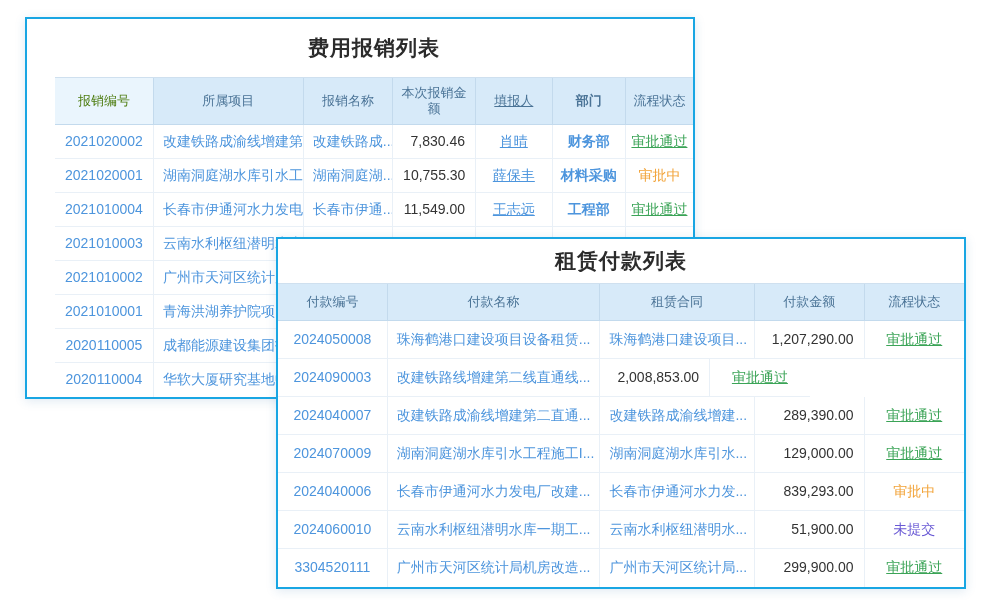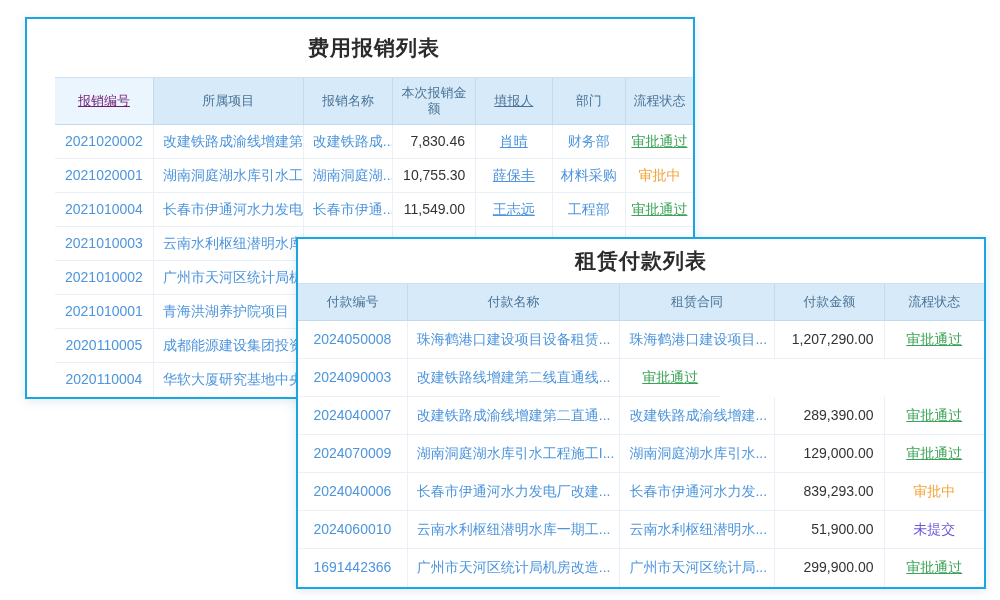--- a/index.html
+++ b/index.html
@@ -8,55 +8,55 @@
     background:#ffffff;
     font-family:"Liberation Sans","DejaVu Sans",sans-serif;
   }
   .card{
     position:absolute;background:#ffffff;
     border:2px solid #19a6e3;
     box-shadow:0 2px 10px rgba(40,110,170,0.15);
     box-sizing:border-box;
   }
   .t1{left:25px;top:17px;width:670px;height:382px;z-index:1;padding-left:28px;}
-  .t2{left:296px;top:237px;width:690px;height:352px;z-index:2;}
+  .t2{left:276px;top:237px;width:690px;height:352px;z-index:2;}
 
   .title{
     text-align:center;font-weight:700;color:#2b2b2b;
     font-size:21px;letter-spacing:1px;
   }
   .t1 .title{height:58px;line-height:58px;}
   .t2 .title{height:44px;line-height:44px;}
 
   .thead{display:flex;background:#d7eaf9;border-top:1px solid #cfe0ef;border-bottom:1px solid #c3daed;box-sizing:border-box;}
   .t1 .thead{height:48px;}
   .t2 .thead{height:38px;}
   .hcell{
     display:flex;align-items:center;justify-content:center;
     box-sizing:border-box;font-size:13px;color:#4a7396;
     line-height:1.25;text-align:center;padding:0 5px;
     border-right:1px solid #c3daed;cursor:pointer;
   }
   .hcell:last-child{border-right:none;}
-  .hcell.sorted{background:#eaf5fd;color:#701a75;text-decoration:underline;}
+  .hcell.sorted{background:#eaf5fd;color:#4d7c0f;}
 
   .trow{display:flex;}
   .trow:last-child .cell{border-bottom:none;}
   .cell{
     box-sizing:border-box;font-size:14px;color:#4d95dd;
     text-align:center;white-space:nowrap;overflow:hidden;
     border-right:1px solid #e9f0f7;border-bottom:1px solid #e9f0f7;
   }
   .cell:last-child{border-right:none;}
   .t1 .cell{height:34px;line-height:33px;}
   .t2 .cell{height:38px;line-height:37px;}
 
   
   .t1 .c0{width:15.5%;} .t1 .c1{width:23.5%;} .t1 .c2{width:14%;}
-  .t1 .c3{width:13%;}   .t1 .c4{width:12%;text-decoration:underline;}   .t1 .c5{width:11.5%;}
+  .t1 .c3{width:13%;}   .t1 .c4{width:12%;text-decoration:underline;}   .t1 .c5{width:11.5%;font-weight:bold;}
   .t1 .c6{width:10.5%;}
   .t2 .c0{width:16%;} .t2 .c1{width:31%;} .t2 .c2{width:22.5%;text-align:right;}
   .t2 .c3{width:16%;} .t2 .c4{width:14.5%;}
 
   .al{text-align:left;padding:0 9px;}
   .ar{text-align:right;padding:0 10px;}
   .amt{color:#333333;}
   .st-approved{color:#3ba457;text-decoration:underline;}
   .st-pending{color:#f2a338;}
   .st-unsubmitted{color:#6a5ad5;}
@@ -164,20 +164,21 @@
       <div class="trow">
         <div class="cell c0">2024050008</div>
         <div class="cell c1 al">珠海鹤港口建设项目设备租赁...</div>
         <div class="cell c2 al">珠海鹤港口建设项目...</div>
         <div class="cell c3 ar amt">1,207,290.00</div>
         <div class="cell c4 st-approved">审批通过</div>
       </div>
       <div class="trow">
         <div class="cell c0">2024090003</div>
         <div class="cell c1 al">改建铁路线增建第二线直通线...</div>
+        <div class="cell c3 ar amt">2,008,853.00</div>
         <div class="cell c4 st-approved">审批通过</div>
       </div>
       <div class="trow">
         <div class="cell c0">2024040007</div>
         <div class="cell c1 al">改建铁路成渝线增建第二直通...</div>
         <div class="cell c2 al">改建铁路成渝线增建...</div>
         <div class="cell c3 ar amt">289,390.00</div>
         <div class="cell c4 st-approved">审批通过</div>
       </div>
       <div class="trow">
@@ -195,20 +196,20 @@
         <div class="cell c4 st-pending">审批中</div>
       </div>
       <div class="trow">
         <div class="cell c0">2024060010</div>
         <div class="cell c1 al">云南水利枢纽潜明水库一期工...</div>
         <div class="cell c2 al">云南水利枢纽潜明水...</div>
         <div class="cell c3 ar amt">51,900.00</div>
         <div class="cell c4 st-unsubmitted">未提交</div>
       </div>
       <div class="trow">
-        <div class="cell c0">1691442366</div>
+        <div class="cell c0">3304520111</div>
         <div class="cell c1 al">广州市天河区统计局机房改造...</div>
         <div class="cell c2 al">广州市天河区统计局...</div>
         <div class="cell c3 ar amt">299,900.00</div>
         <div class="cell c4 st-approved">审批通过</div>
       </div>
     </div>
 </div>
 
 </body></html>

